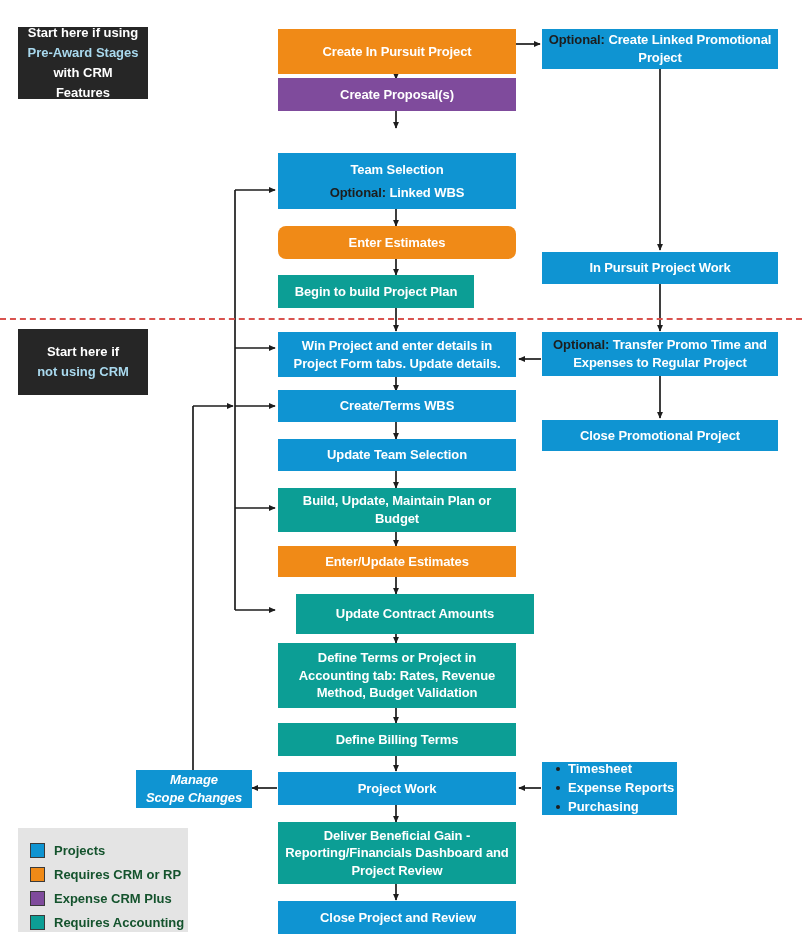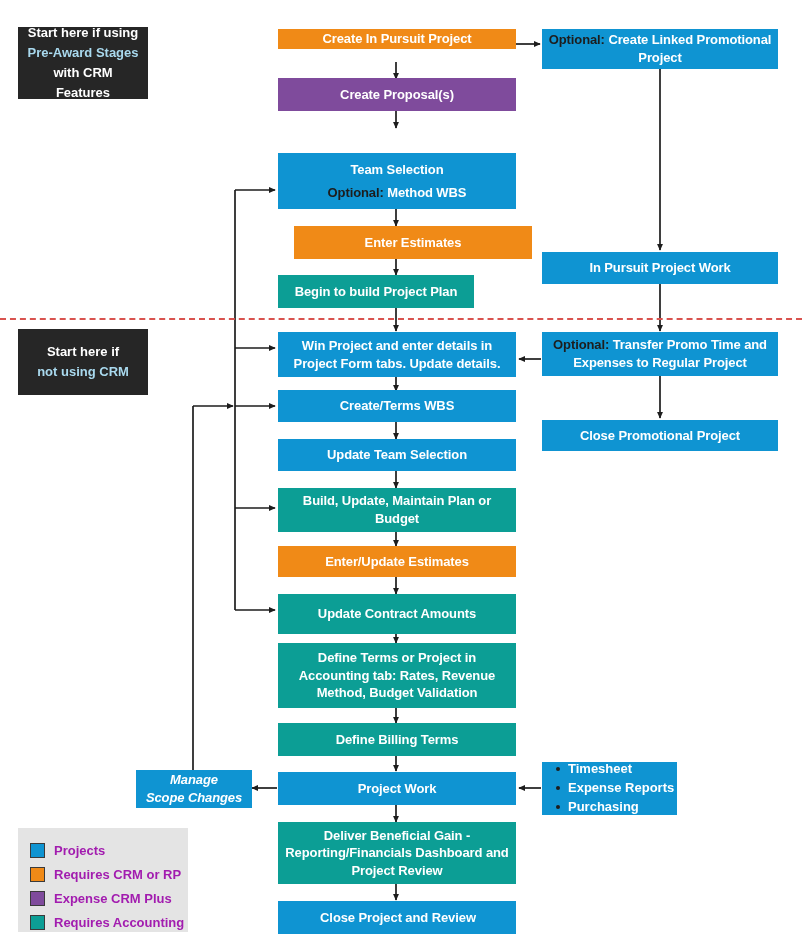--- a/index.html
+++ b/index.html
@@ -93,21 +93,21 @@
   .swatch{
     width:15px;height:15px;
     border:1.5px solid #3a3a3a;
     box-sizing:border-box;
     margin-right:9px;
     flex:0 0 auto;
   }
   .legend-label{
     font-size:13px;
     font-weight:bold;
-    color:#a21caf;
+    color:#14532d;
     white-space:nowrap;
   }
 
   
   .svg-layer{
     position:absolute;
     left:0;top:0;
     width:802px;height:941px;
     pointer-events:none;
   }
@@ -189,38 +189,38 @@
     </div>
   </div>
 
   <div class="callout" style="left:18px;top:329px;width:130px;height:66px;">
     <div>
       <span>Start here if</span><br>
       <span class="hl">not using CRM</span>
     </div>
   </div>
 
-  <div class="node c-orange" style="left:278px;top:29px;width:238px;height:20px;">
+  <div class="node c-orange" style="left:278px;top:29px;width:238px;height:45px;">
     <span>Create In Pursuit Project</span>
   </div>
 
   <div class="node c-purple" style="left:278px;top:78px;width:238px;height:33px;">
     <span>Create Proposal(s)</span>
   </div>
 
   <div class="node c-blue" style="left:278px;top:127px;width:238px;height:33px;margin-top:26px;">
     <span>Team Selection</span>
   </div>
 
   <div class="node c-blue" style="left:278px;top:176px;width:238px;height:33px;">
     <span><span class="opt">Optional:</span>
-      <span>Method WBS</span></span>
-  </div>
-
-  <div class="node c-orange" style="left:294px;top:226px;width:238px;height:33px;">
+      <span>Linked WBS</span></span>
+  </div>
+
+  <div class="node c-orange" style="left:278px;top:226px;width:238px;height:33px;border-radius:8px;">
     <span>Enter Estimates</span>
   </div>
 
   <div class="node c-teal" style="left:278px;top:275px;width:196px;height:33px;">
     <span>Begin to build Project Plan</span>
   </div>
 
   <div class="node c-blue" style="left:278px;top:332px;width:238px;height:45px;">
     <span>Win Project and enter details in Project Form tabs. Update details.</span>
   </div>
@@ -234,21 +234,21 @@
   </div>
 
   <div class="node c-teal" style="left:278px;top:488px;width:238px;height:44px;">
     <span>Build, Update, Maintain Plan or Budget</span>
   </div>
 
   <div class="node c-orange" style="left:278px;top:546px;width:238px;height:31px;">
     <span>Enter/Update Estimates</span>
   </div>
 
-  <div class="node c-teal" style="left:278px;top:594px;width:238px;height:40px;">
+  <div class="node c-teal" style="left:296px;top:594px;width:238px;height:40px;">
     <span>Update Contract Amounts</span>
   </div>
 
   <div class="node c-teal" style="left:278px;top:643px;width:238px;height:65px;">
     <span>Define Terms or Project in Accounting tab: Rates, Revenue Method, Budget Validation</span>
   </div>
 
   <div class="node c-teal" style="left:278px;top:723px;width:238px;height:33px;">
     <span>Define Billing Terms</span>
   </div>

